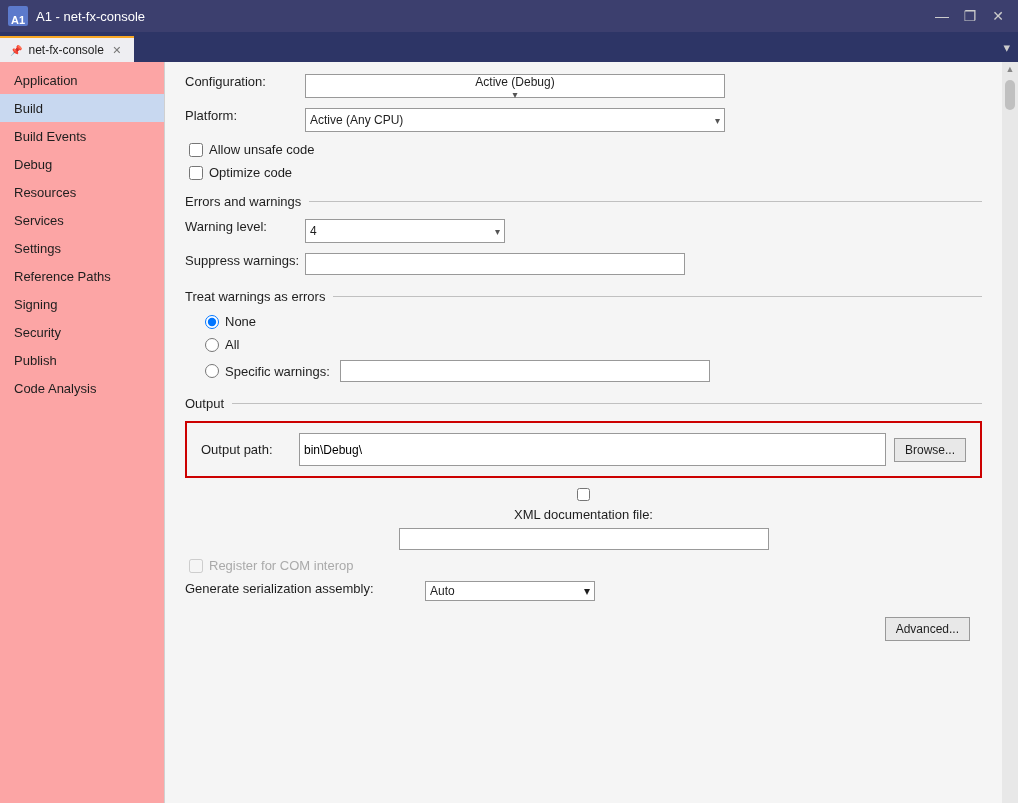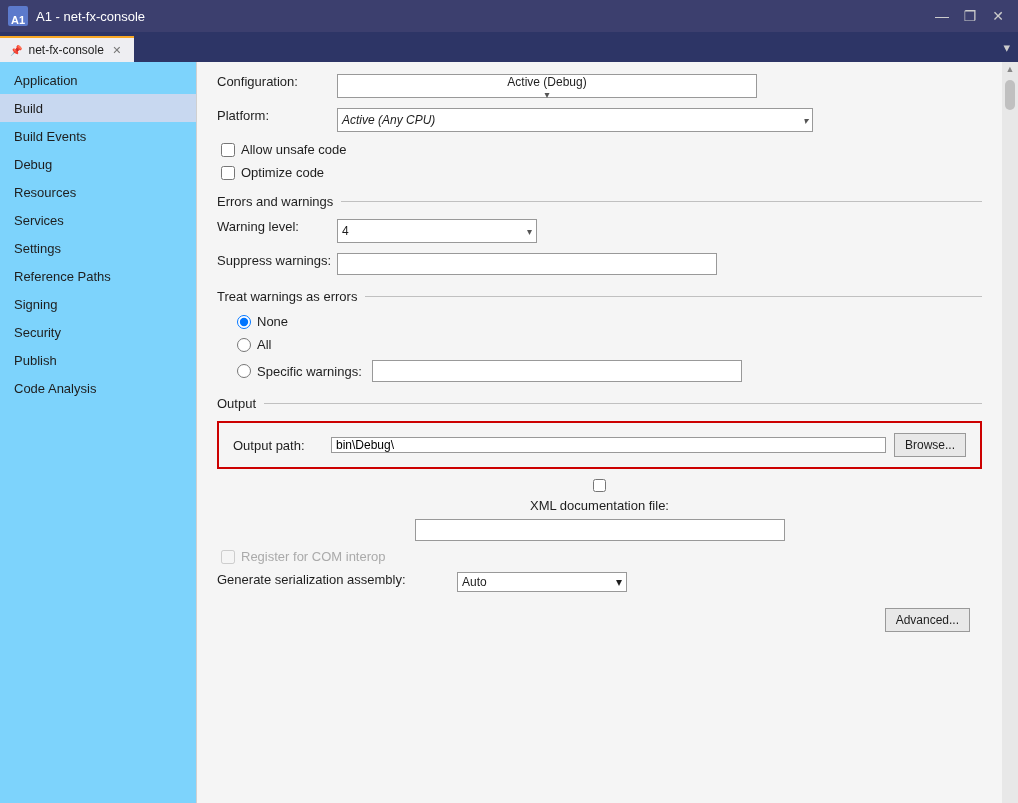--- a/index.html
+++ b/index.html
@@ -77,22 +77,22 @@
 
     
     .main {
       display: flex;
       height: calc(803px - 32px - 30px);
       background: #f0f0f0;
     }
 
     
     .sidebar {
-      width: 197px;
-      background: #7dd3fc;
+      width: 165px;
+      background: #fca5a5;
       border-right: 1px solid #d0d0d0;
       padding-top: 4px;
       flex-shrink: 0;
     }
     .sidebar-item {
       height: 28px;
       display: flex;
       align-items: center;
       padding: 0 14px;
       cursor: pointer;
@@ -147,21 +147,21 @@
       font-size: 12px;
       color: #1e1e1e;
       padding: 0 4px;
       cursor: pointer;
       display: flex; align-items: center; justify-content: space-between;
       min-width: 200px;
     }
     .form-select .arrow { font-size: 10px; color: #555; }
 
     .config-select { width: 420px; flex-direction: column; }
-    .platform-select { width: 476px; font-style: italic; }
+    .platform-select { width: 420px; }
 
     .checkbox-row {
       display: flex;
       align-items: center;
       gap: 6px;
       margin-bottom: 8px;
       padding-left: 4px;
     }
     .checkbox-row input[type=checkbox] {
       width: 14px; height: 14px;
@@ -229,21 +229,21 @@
       gap: 8px;
     }
     .output-path-label {
       font-size: 13px;
       color: #1e1e1e;
       min-width: 90px;
     }
     .output-path-input {
       border: 1px solid #999;
       background: white;
-      height: 16px;
+      height: 33px;
       flex: 1;
       font-size: 12px;
       padding: 0 4px;
     }
     .browse-btn {
       background: #e8e8e8;
       border: 1px solid #999;
       height: 24px;
       padding: 0 10px;
       font-size: 12px;

